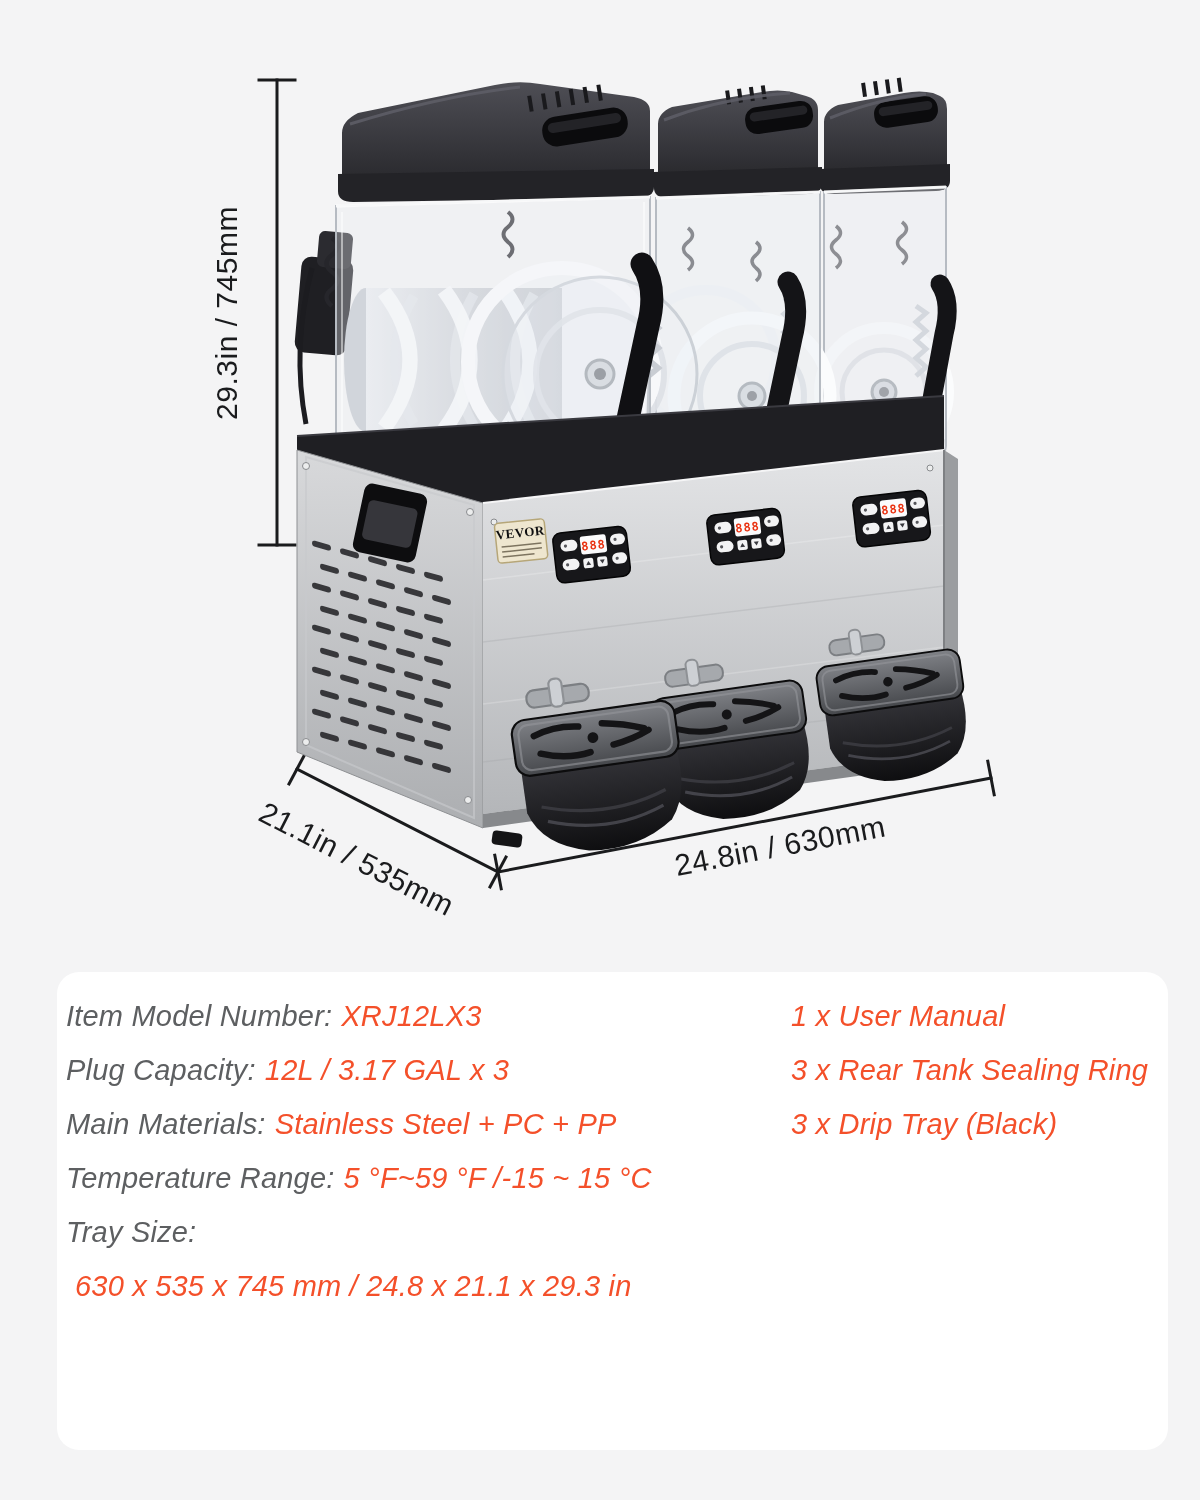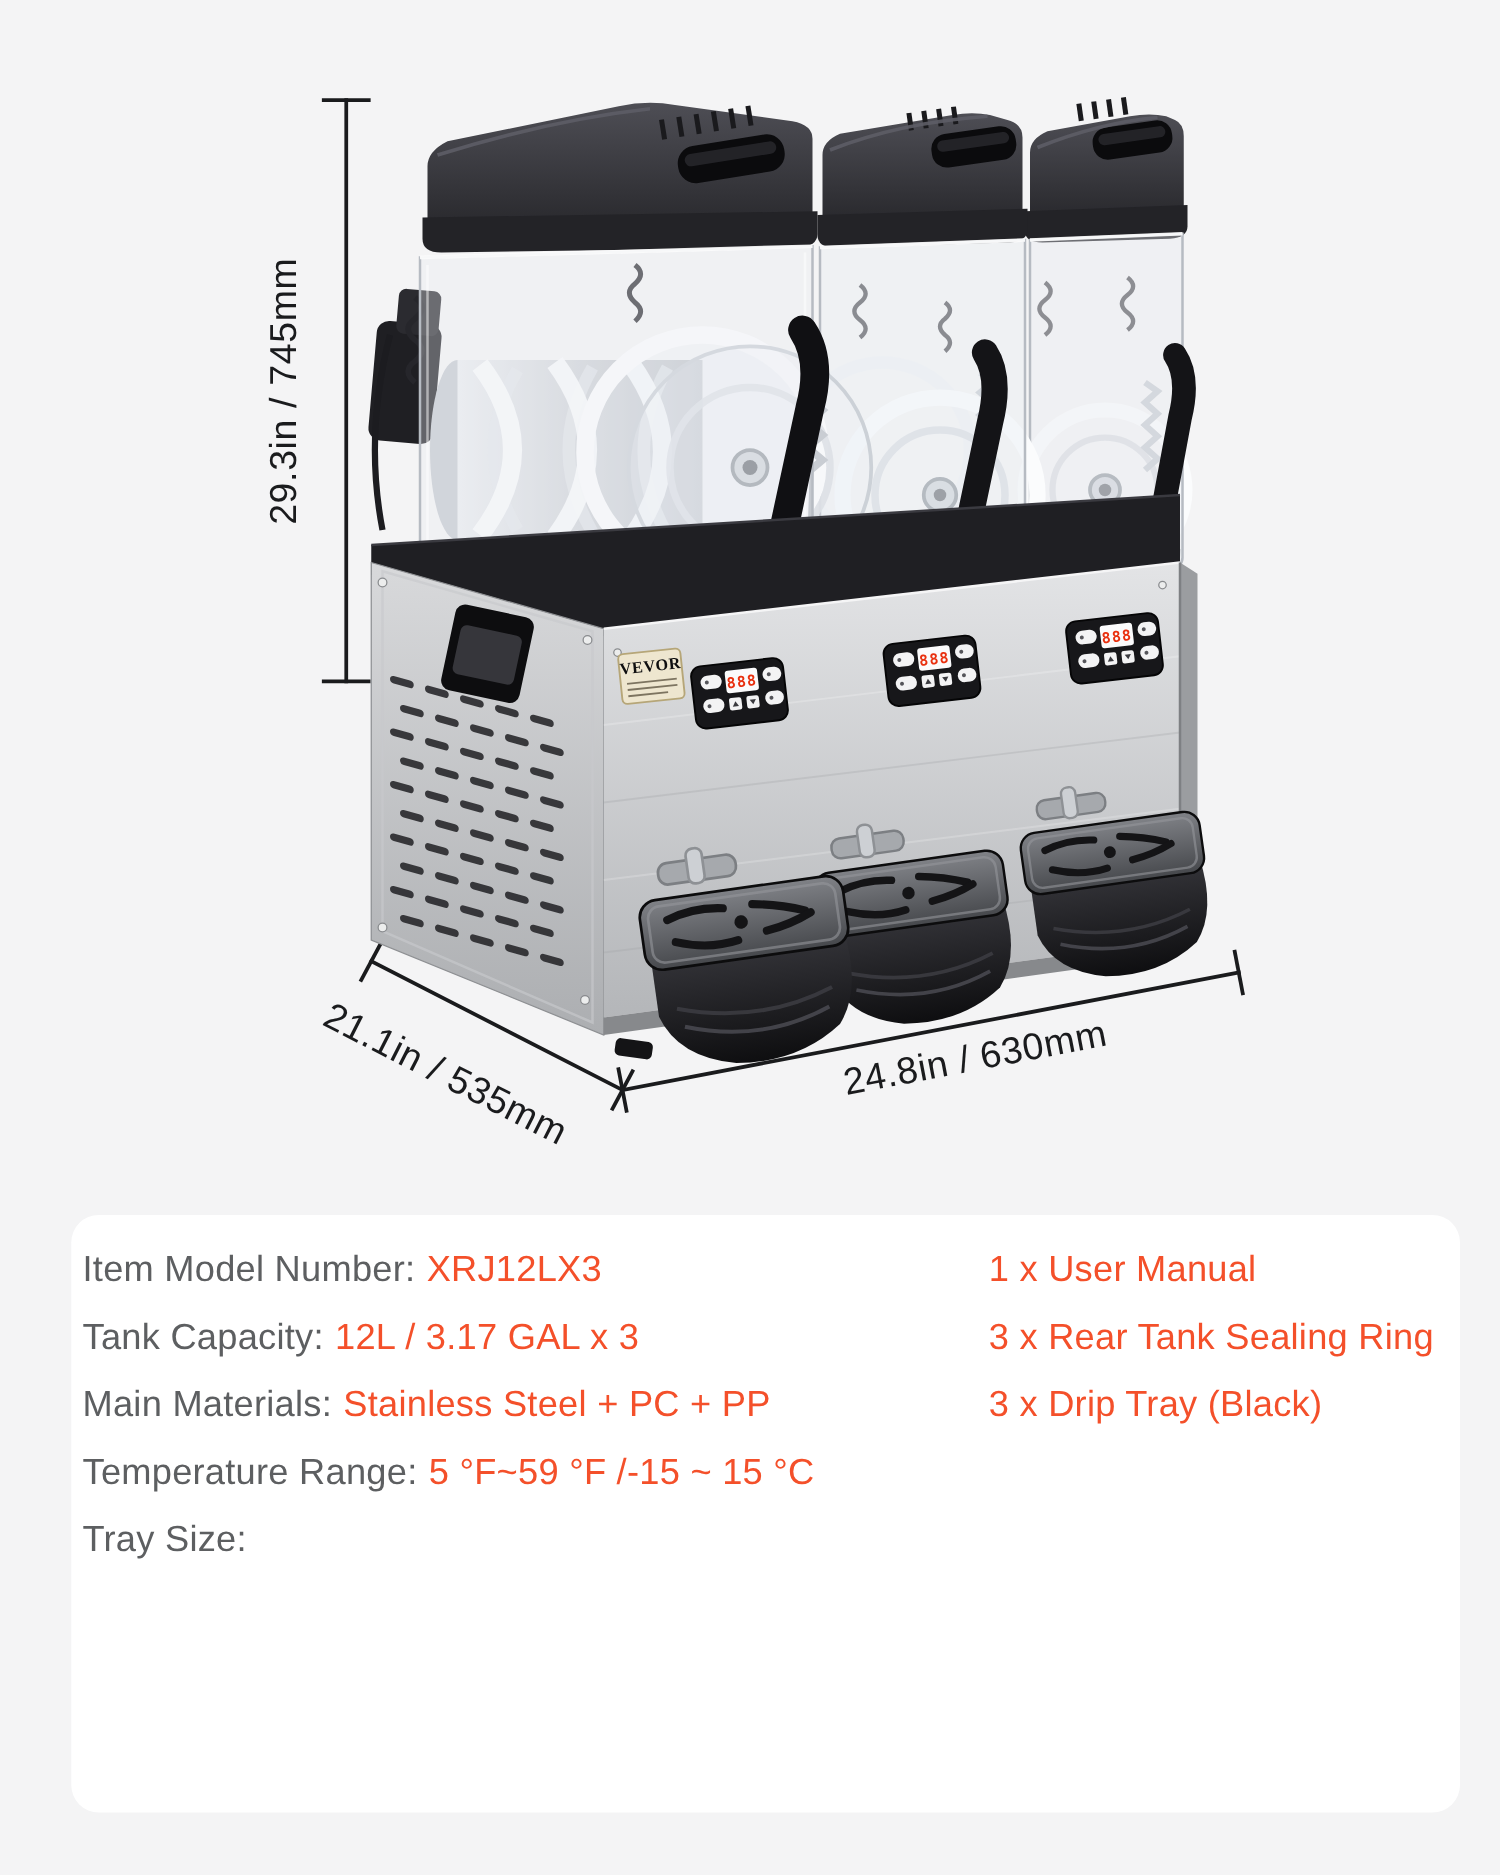--- a/index.html
+++ b/index.html
@@ -19,21 +19,21 @@
   .led{font-family:"DejaVu Sans Mono",monospace;font-size:12px;font-weight:bold;
        fill:#e93110;text-anchor:middle;letter-spacing:1px}
   .brand-text{font-family:"Liberation Serif",serif;font-size:13px;font-weight:bold;
        fill:#0f0f10;text-anchor:middle;letter-spacing:.5px}
   .blade{stroke:#fafbfc;stroke-width:15;fill:none;opacity:.95}
   .blade-back{stroke:#e4e7eb;stroke-width:10;fill:none;opacity:.7}
   .coil{stroke:#3a3a40;stroke-width:3.5;fill:none;opacity:.85}
 
   .spec-panel{
     position:absolute;left:57px;top:972px;width:1111px;height:478px;
-    background:#ffffff;border-radius:22px;
+    background:#ffffff;border-radius:22px;font-style:italic;
   }
   .col{position:absolute;top:17px;font-size:29px;line-height:54px;white-space:nowrap;letter-spacing:.2px}
   .col-left{left:9px}
   .col-right{left:725px}
   .k{color:#5d5f61}
   .v{color:#f4502a}
   .row .v{margin-left:9px}
   .row .v:empty{margin-left:0}
 </style>
 </head>
@@ -346,30 +346,33 @@
       </g>
     </g>
   </svg>
 
   <div class="spec-panel">
     <div class="col col-left">
       <div class="row">
         <span class="k">Item Model Number:</span><span class="v">XRJ12LX3</span>
       </div>
       <div class="row">
-        <span class="k">Tank Capacity:</span><span class="v">12L / 3.17 GAL x 3</span>
+        <span class="k">Plug Capacity:</span><span class="v">12L / 3.17 GAL x 3</span>
       </div>
       <div class="row">
         <span class="k">Main Materials:</span><span class="v">Stainless Steel + PC + PP</span>
       </div>
       <div class="row">
         <span class="k">Temperature Range:</span><span class="v">5 °F~59 °F /-15 ~ 15 °C</span>
       </div>
       <div class="row">
         <span class="k">Tray Size:</span><span class="v"></span>
+      </div>
+      <div class="row">
+        <span class="k"></span><span class="v">630 x 535 x 745 mm / 24.8 x 21.1 x 29.3 in</span>
       </div>
     </div>
 
     <div class="col col-right">
       <div class="row">
         <span class="v">1 x User Manual</span>
       </div>
       <div class="row">
         <span class="v">3 x Rear Tank Sealing Ring</span>
       </div>

